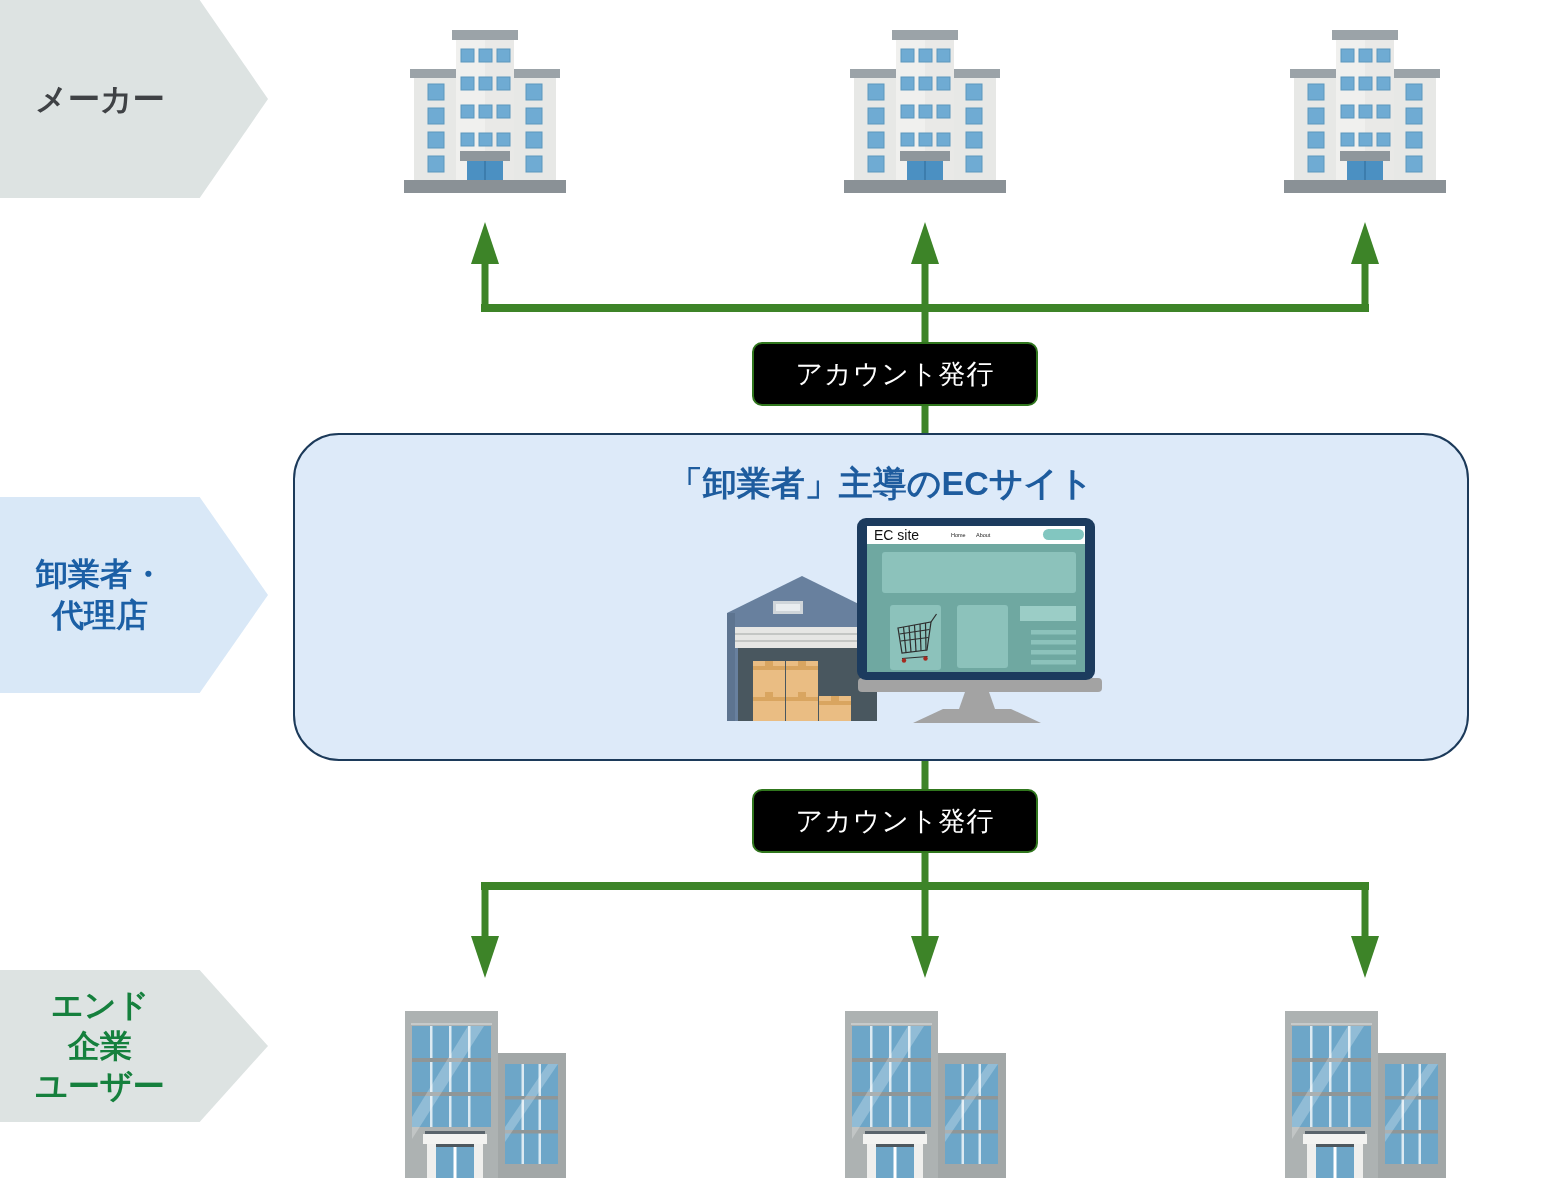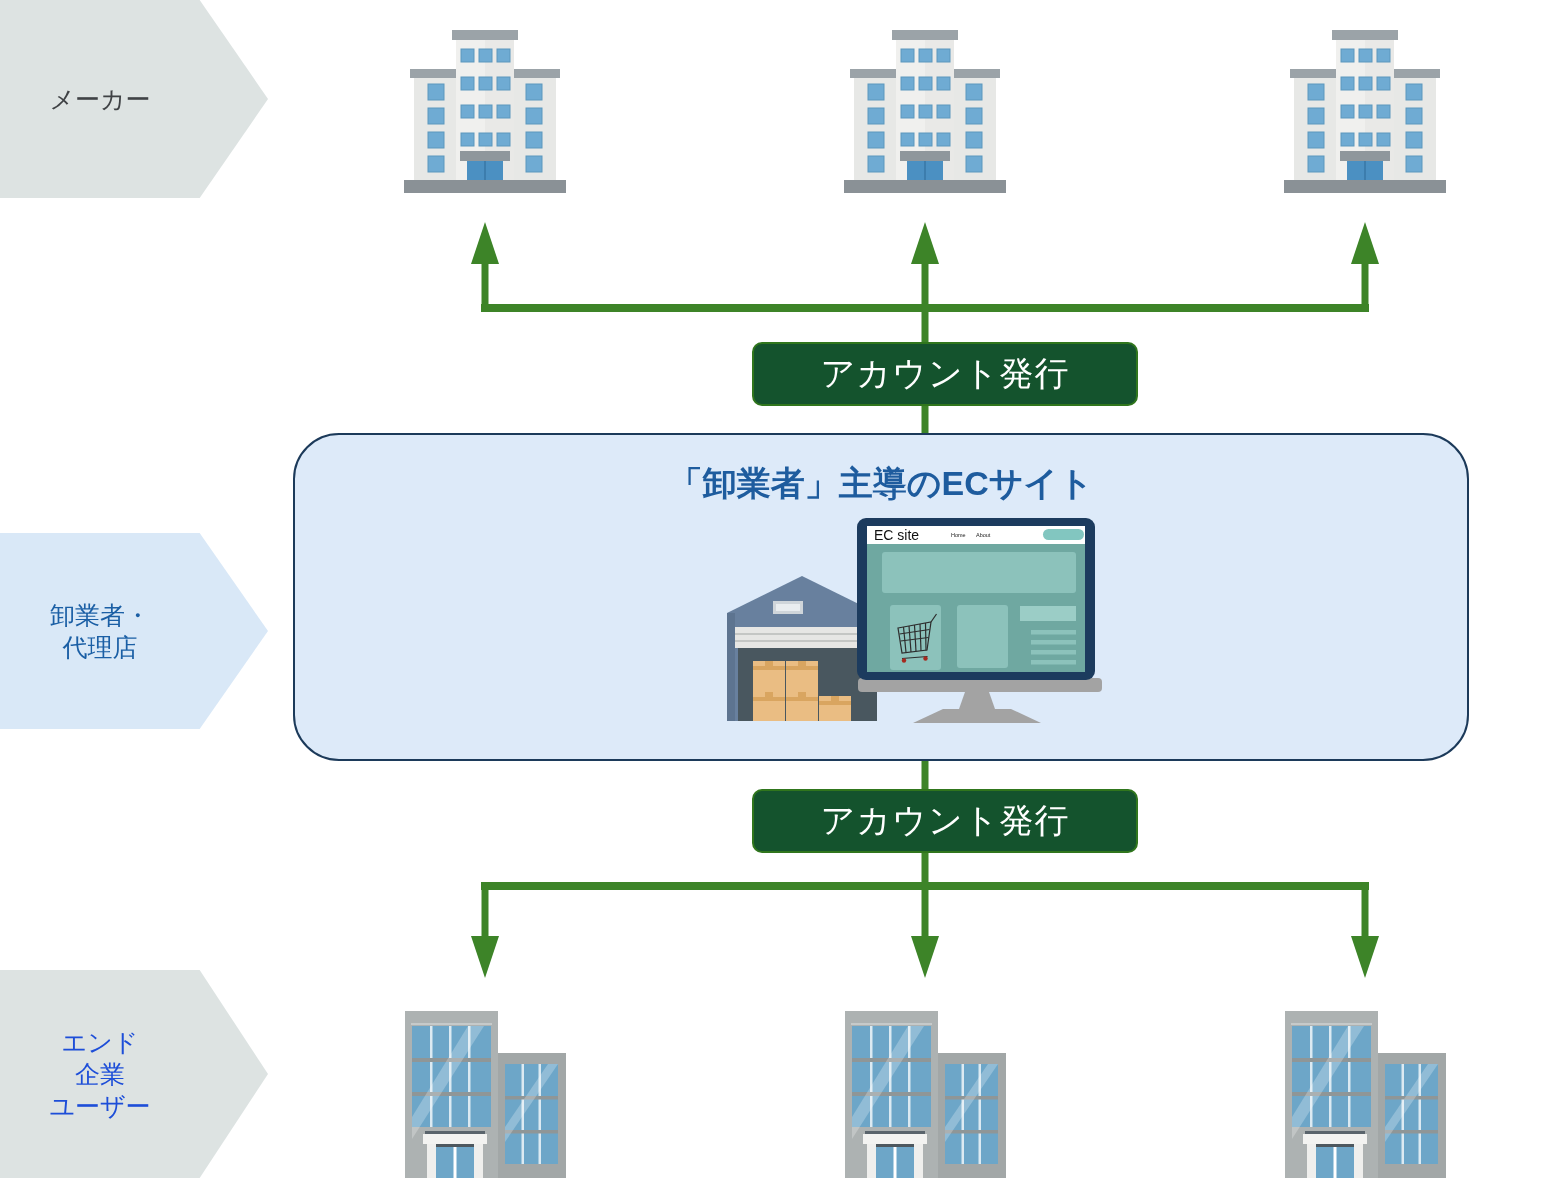--- a/index.html
+++ b/index.html
@@ -17,54 +17,54 @@
     position: absolute;
     left: 0;
     width: 268px;
     clip-path: polygon(0 0, 74.5% 0, 100% 50%, 74.5% 100%, 0 100%);
     display: flex;
     align-items: center;
   }
   .stage .stage-text {
     width: 200px;
     text-align: center;
-    font-weight: normal;
-    font-size: 25px;
+    font-weight: bold;
+    font-size: 32px;
     line-height: 1.28;
   }
   .stage-maker      { top: 0;     height: 198px; background: #dde3e2; color: #3f4245; }
-  .stage-wholesaler { top: 497px; height: 196px; background: #d9e8f7; color: #1b5fa5; margin-top: 36px; }
-  .stage-enduser    { top: 970px; height: 208px; background: #dde3e2; color: #1d4ed8; }
+  .stage-wholesaler { top: 497px; height: 196px; background: #d9e8f7; color: #1b5fa5; }
+  .stage-enduser    { top: 970px; height: 152px; background: #dde3e2; color: #15803d; }
 
   
   .bld { position: absolute; }
   .bld svg { display: block; width: 100%; height: 100%; }
   .bld-top { width: 180px; height: 167px; top: 28px; }
   .bld-bot { width: 175px; height: 171px; top: 1007px; }
   .pos-b1 { left: 395px; } .pos-b2 { left: 835px; } .pos-b3 { left: 1275px; }
   .pos-g1 { left: 398px; } .pos-g2 { left: 838px; } .pos-g3 { left: 1278px; }
 
   
   .arrows-layer { position: absolute; left: 0; top: 0; width: 1563px; height: 1178px; pointer-events: none; }
 
   
   .badge {
     position: absolute;
     left: 752px;
-    width: 386px;
+    width: 286px;
     height: 64px;
-    background: #14532d;
+    background: #000000;
     border: 2px solid #30761d;
     border-radius: 10px;
     box-sizing: border-box;
     color: #ffffff;
     display: flex;
     align-items: center;
     justify-content: center;
-    font-size: 34px;
+    font-size: 27px;
     letter-spacing: 1px;
   }
   .badge-top    { top: 342px; }
   .badge-bottom { top: 789px; }
 
   
   .ec-panel {
     position: absolute;
     left: 293px;
     top: 433px;

